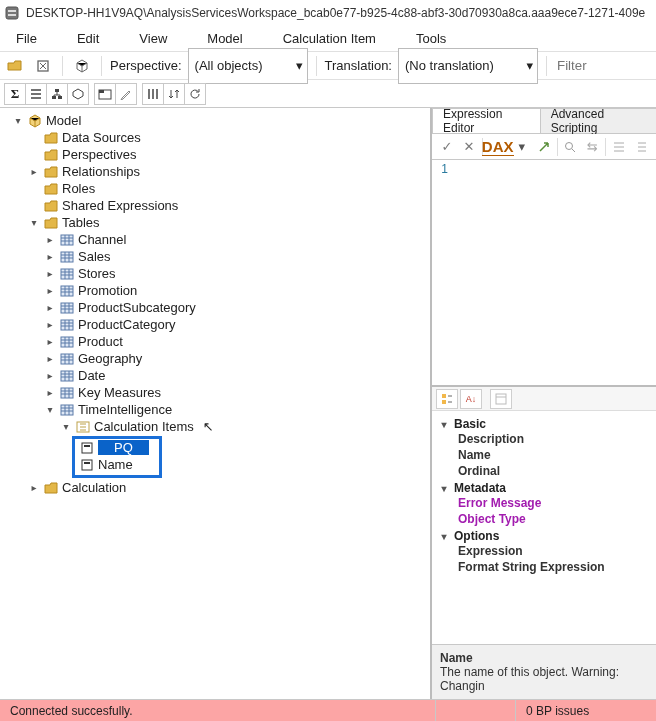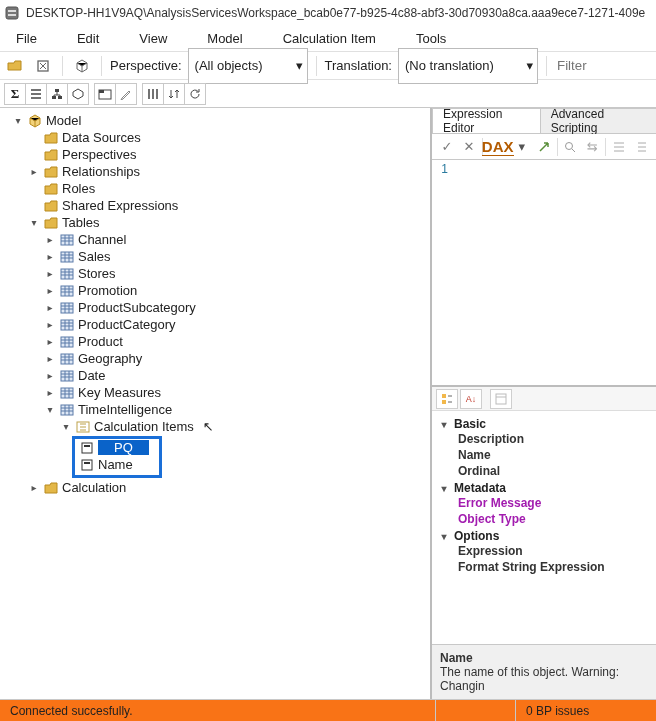--- a/index.html
+++ b/index.html
@@ -42,21 +42,21 @@
   .code { flex:1; padding:2px 4px; font-family:Consolas, monospace; font-size:12px; }
   .props-toolbar { height:24px; display:flex; align-items:center; gap:2px; padding:0 4px; background:#f6f6f6; border-bottom:1px solid #ddd; }
   .props-toolbar .tbtn { width:22px; height:20px; border:1px solid #cfcfcf; display:flex; align-items:center; justify-content:center; background:#fff; cursor:pointer;}
   .props-grid { flex:1; overflow:auto; padding:4px 6px; background:#fff; font-size:12px; border-bottom:1px solid #c8c8c8; min-height:140px; }
   .props-grid .cat { display:flex; align-items:center; gap:4px; font-weight:bold; color:#222; margin-top:2px;}
   .props-grid .cat .tw { width:12px; color:#555; font-size:10px; }
   .props-grid .prop { padding:1px 0 1px 20px; color:#333;font-weight:bold; }
   .props-grid .prop.dis { color:#a21caf; }
   .props-help { background:#f0f0f0; padding:6px 8px; font-size:12px; color:#333; height:54px; overflow:hidden; }
   .props-help .t { font-weight:bold; }
-  .statusbar { height:22px; display:flex; align-items:center; border-top:1px solid #c8c8c8; font-size:12px; background:#f97316; }
+  .statusbar { height:22px; display:flex; align-items:center; border-top:1px solid #c8c8c8; font-size:12px; background:#fca5a5; }
   .statusbar .cell { padding:0 10px; height:100%; display:flex; align-items:center; }
   .statusbar .cell.left { flex:1; border-right:1px solid #c8c8c8; }
   .statusbar .cell.mid { width:80px; border-right:1px solid #c8c8c8; }
   .statusbar .cell.right { flex:0 0 140px; }
   
   .gold { fill:#e3b748; stroke:#b88a1f; }
   .grid { fill:#dfe8f5; stroke:#5b7aa8; }
 </style>
 </head>
 <body>

